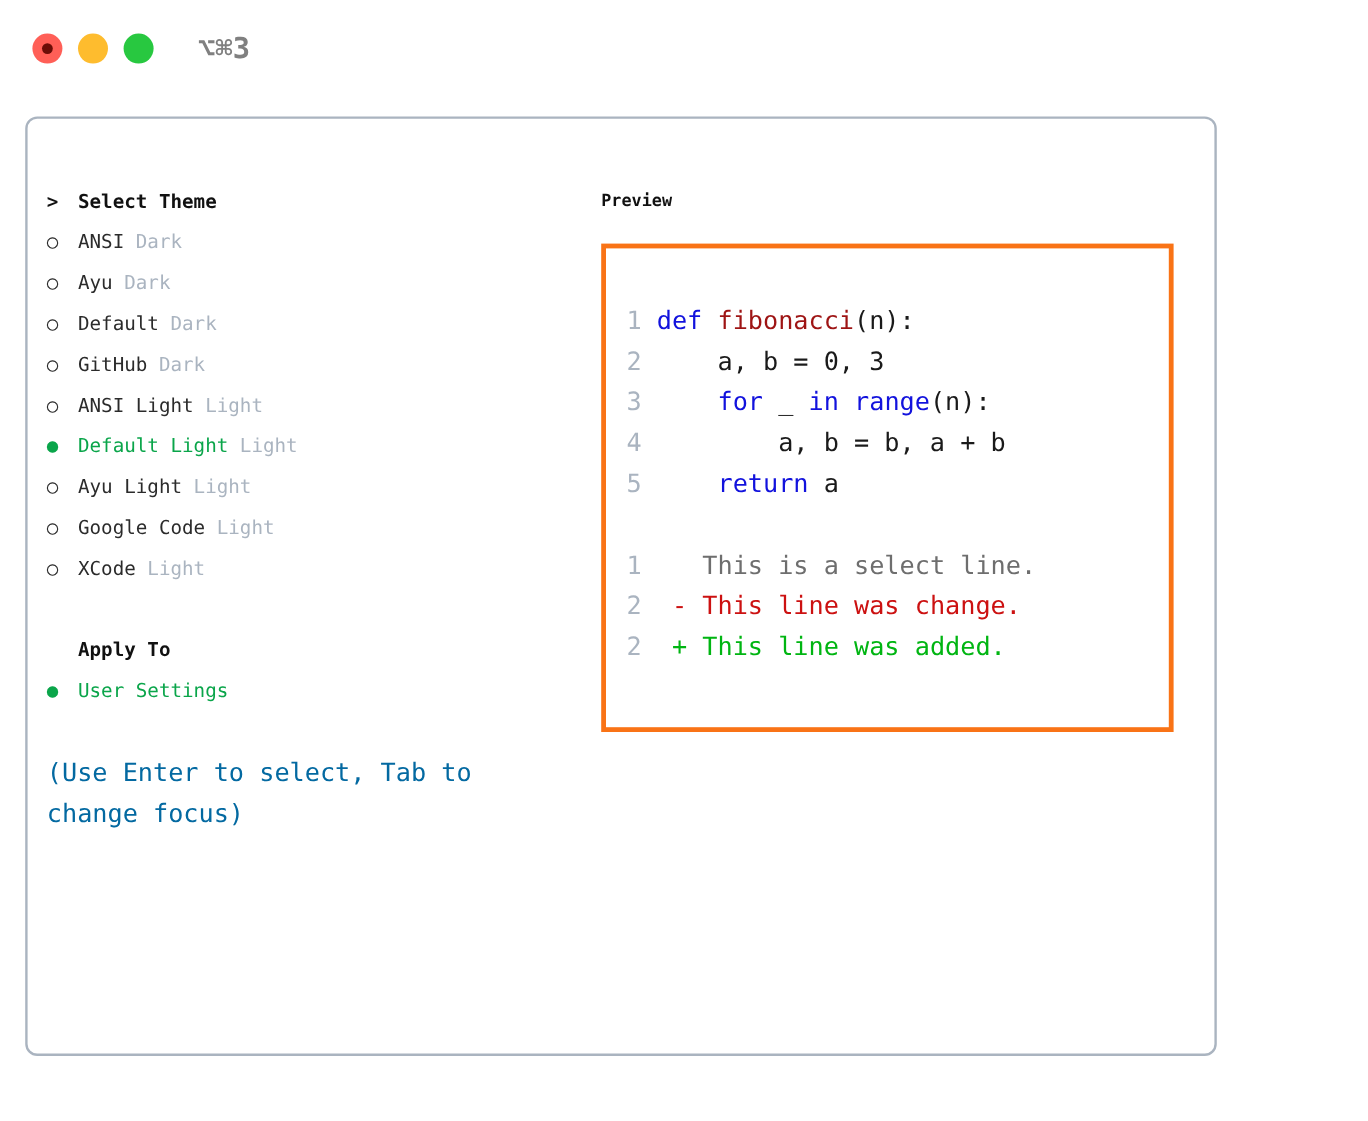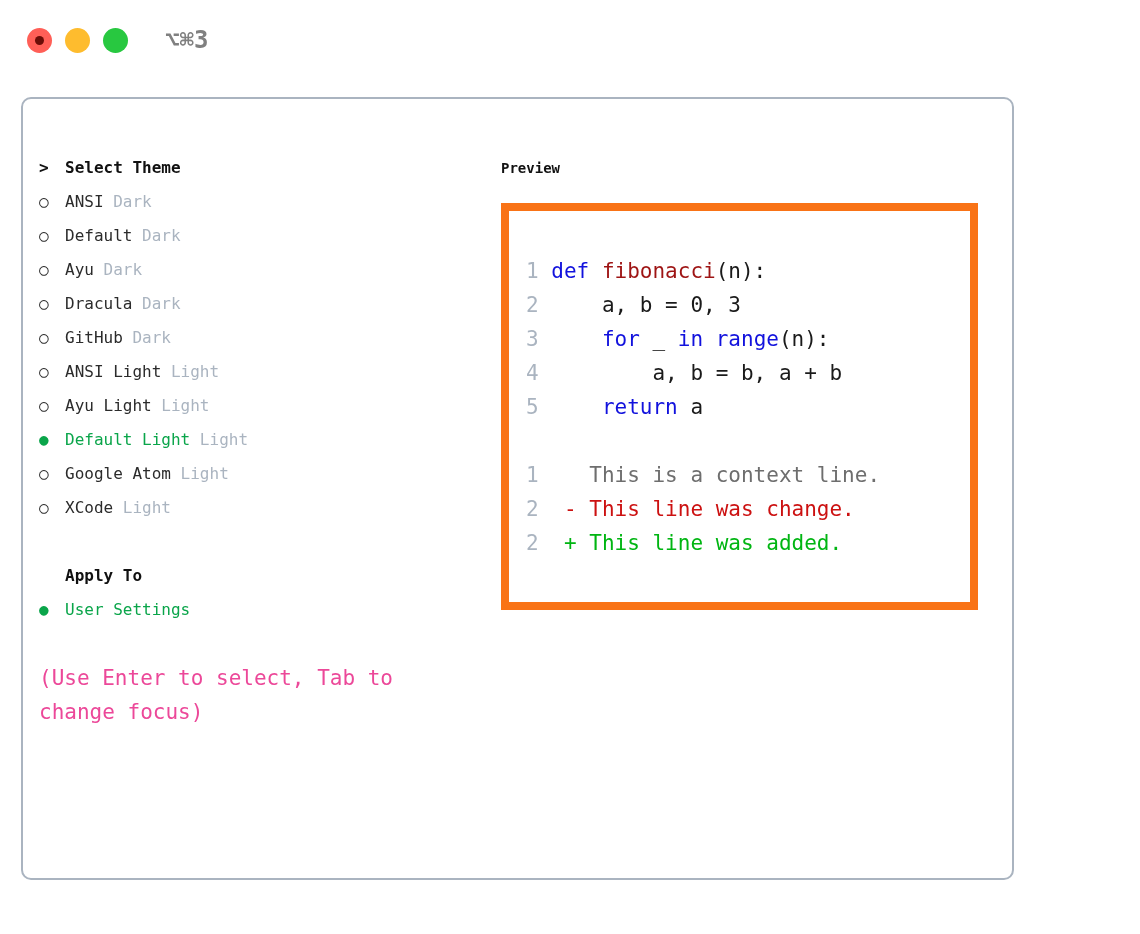--- a/index.html
+++ b/index.html
@@ -114,21 +114,21 @@
   .name.selected { color: #0aa54a; }
   .tag {
     color: #aab4c0;
   }
 
   .spacer-row { height: 34px; }
 
   .hint {
     font-size: 21px;
     line-height: 34px;
-    color: #ec4899;
+    color: #0369a1;
     white-space: pre;
     margin-top: 34px;
   }
 
   
   .right-col {
     position: absolute;
     left: 478px;
     top: 52px;
     width: 500px;
@@ -137,21 +137,21 @@
     font-size: 14px;
     line-height: 34px;
     font-weight: bold;
     color: #111111;
     white-space: pre;
   }
   .preview-box {
     margin-top: 18px;
     width: 477px;
     height: 407px;
-    border: 8px solid #f97316;
+    border: 4px solid #f97316;
     box-sizing: border-box;
     background: #ffffff;
     position: relative;
   }
   .code-area {
     position: absolute;
     left: 17px;
     top: 43px;
     right: 6px;
   }
@@ -191,28 +191,27 @@
 
   <div class="panel">
     <div class="cols">
 
       <div class="left-col">
 
         <div class="line header"><span class="marker">&gt;</span><span>Select Theme</span></div>
 
         <div id="theme-list">
             <div class="line"><span class="marker dot-hollow">○ </span><span class="name">ANSI</span><span class="tag"> Dark</span></div>
+            <div class="line"><span class="marker dot-hollow">○ </span><span class="name">Ayu</span><span class="tag"> Dark</span></div>
             <div class="line"><span class="marker dot-hollow">○ </span><span class="name">Default</span><span class="tag"> Dark</span></div>
-            <div class="line"><span class="marker dot-hollow">○ </span><span class="name">Ayu</span><span class="tag"> Dark</span></div>
-            <div class="line"><span class="marker dot-hollow">○ </span><span class="name">Dracula</span><span class="tag"> Dark</span></div>
             <div class="line"><span class="marker dot-hollow">○ </span><span class="name">GitHub</span><span class="tag"> Dark</span></div>
             <div class="line"><span class="marker dot-hollow">○ </span><span class="name">ANSI Light</span><span class="tag"> Light</span></div>
+            <div class="line"><span class="marker dot-filled">● </span><span class="name selected">Default Light</span><span class="tag"> Light</span></div>
             <div class="line"><span class="marker dot-hollow">○ </span><span class="name">Ayu Light</span><span class="tag"> Light</span></div>
-            <div class="line"><span class="marker dot-filled">● </span><span class="name selected">Default Light</span><span class="tag"> Light</span></div>
-            <div class="line"><span class="marker dot-hollow">○ </span><span class="name">Google Atom</span><span class="tag"> Light</span></div>
+            <div class="line"><span class="marker dot-hollow">○ </span><span class="name">Google Code</span><span class="tag"> Light</span></div>
             <div class="line"><span class="marker dot-hollow">○ </span><span class="name">XCode</span><span class="tag"> Light</span></div>
           </div>
 
         <div class="spacer-row"></div>
 
         <div class="line header"><span class="marker"> </span><span>Apply To</span></div>
 
         <div id="apply-to-list">
             <div class="line"><span class="marker dot-filled">● </span><span class="name selected">User Settings</span></div>
           </div>
@@ -227,21 +226,21 @@
           <div class="code-area">
             <div id="code-lines">
                 <div class="code-line"><span class="lnum">1</span><span> </span><span class="kw">def </span><span class="fn">fibonacci</span><span class="pl">(n):</span></div>
                 <div class="code-line"><span class="lnum">2</span><span> </span><span class="pl">    a, b = 0, 3</span></div>
                 <div class="code-line"><span class="lnum">3</span><span> </span><span class="pl">    </span><span class="kw">for</span><span class="pl"> _ </span><span class="kw">in</span><span class="pl"> </span><span class="kw">range</span><span class="pl">(n):</span></div>
                 <div class="code-line"><span class="lnum">4</span><span> </span><span class="pl">        a, b = b, a + b</span></div>
                 <div class="code-line"><span class="lnum">5</span><span> </span><span class="pl">    </span><span class="kw">return</span><span class="pl"> a</span></div>
               </div>
             <div class="diff-gap"></div>
             <div id="diff-lines">
-                <div class="code-line"><span class="lnum">1</span><span>  </span><span class="diff-ctx"> </span><span class="diff-ctx"> This is a context line.</span></div>
+                <div class="code-line"><span class="lnum">1</span><span>  </span><span class="diff-ctx"> </span><span class="diff-ctx"> This is a select line.</span></div>
                 <div class="code-line"><span class="lnum">2</span><span>  </span><span class="diff-del">-</span><span class="diff-del"> This line was change.</span></div>
                 <div class="code-line"><span class="lnum">2</span><span>  </span><span class="diff-add">+</span><span class="diff-add"> This line was added.</span></div>
               </div>
           </div>
         </div>
       </div>
 
     </div>
   </div>
 </div>

